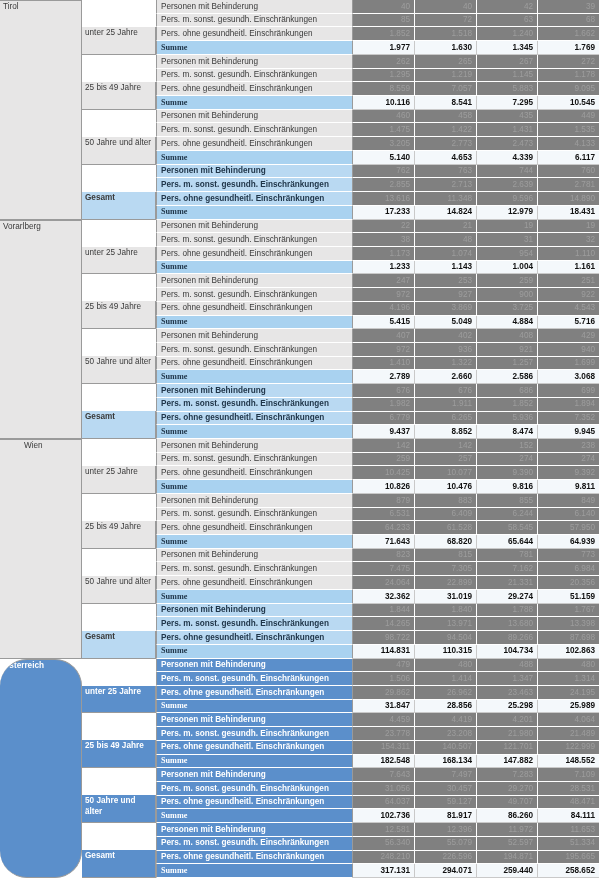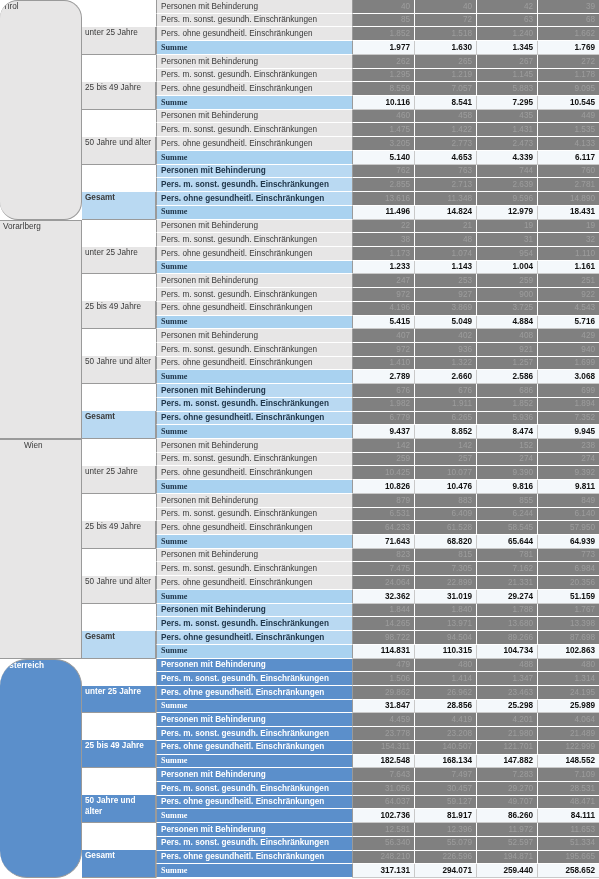--- a/index.html
+++ b/index.html
@@ -88,21 +88,21 @@
     font-weight:bold;
     border-bottom:1px solid #c9c9c9;
     border-right:1px solid #c9c9c9;
   }
   .num.last{border-right:none;}
 </style>
 </head>
 <body>
 
 <div id="grid">
-    <div class="cell region" style="grid-row: span 16; border-radius: 18px;">Tirol</div>
+    <div class="cell region" style="grid-row: span 16;">Tirol</div>
     <div class="cell age" style="grid-row: span 4;">unter 25 Jahre</div>
     <div class="cell metric">Personen mit Behinderung</div>
     <div class="cell num">40</div>
     <div class="cell num">40</div>
     <div class="cell num">42</div>
     <div class="cell num last">39</div>
     <div class="cell metric">Pers. m. sonst. gesundh. Einschränkungen</div>
     <div class="cell num">85</div>
     <div class="cell num">72</div>
     <div class="cell num">63</div>
@@ -169,21 +169,21 @@
     <div class="cell num">2.855</div>
     <div class="cell num">2.713</div>
     <div class="cell num">2.639</div>
     <div class="cell num last">2.781</div>
     <div class="cell metric blue">Pers. ohne gesundheitl. Einschränkungen</div>
     <div class="cell num">13.616</div>
     <div class="cell num">11.348</div>
     <div class="cell num">9.596</div>
     <div class="cell num last">14.890</div>
     <div class="cell metric blue sum">Summe</div>
-    <div class="cell num sum">11.496</div>
+    <div class="cell num sum">17.233</div>
     <div class="cell num sum">14.824</div>
     <div class="cell num sum">12.979</div>
     <div class="cell num sum last">18.431</div>
     <div class="cell region" style="grid-row: span 16;">Vorarlberg</div>
     <div class="cell age" style="grid-row: span 4;">unter 25 Jahre</div>
     <div class="cell metric">Personen mit Behinderung</div>
     <div class="cell num">22</div>
     <div class="cell num">21</div>
     <div class="cell num">19</div>
     <div class="cell num last">19</div>

